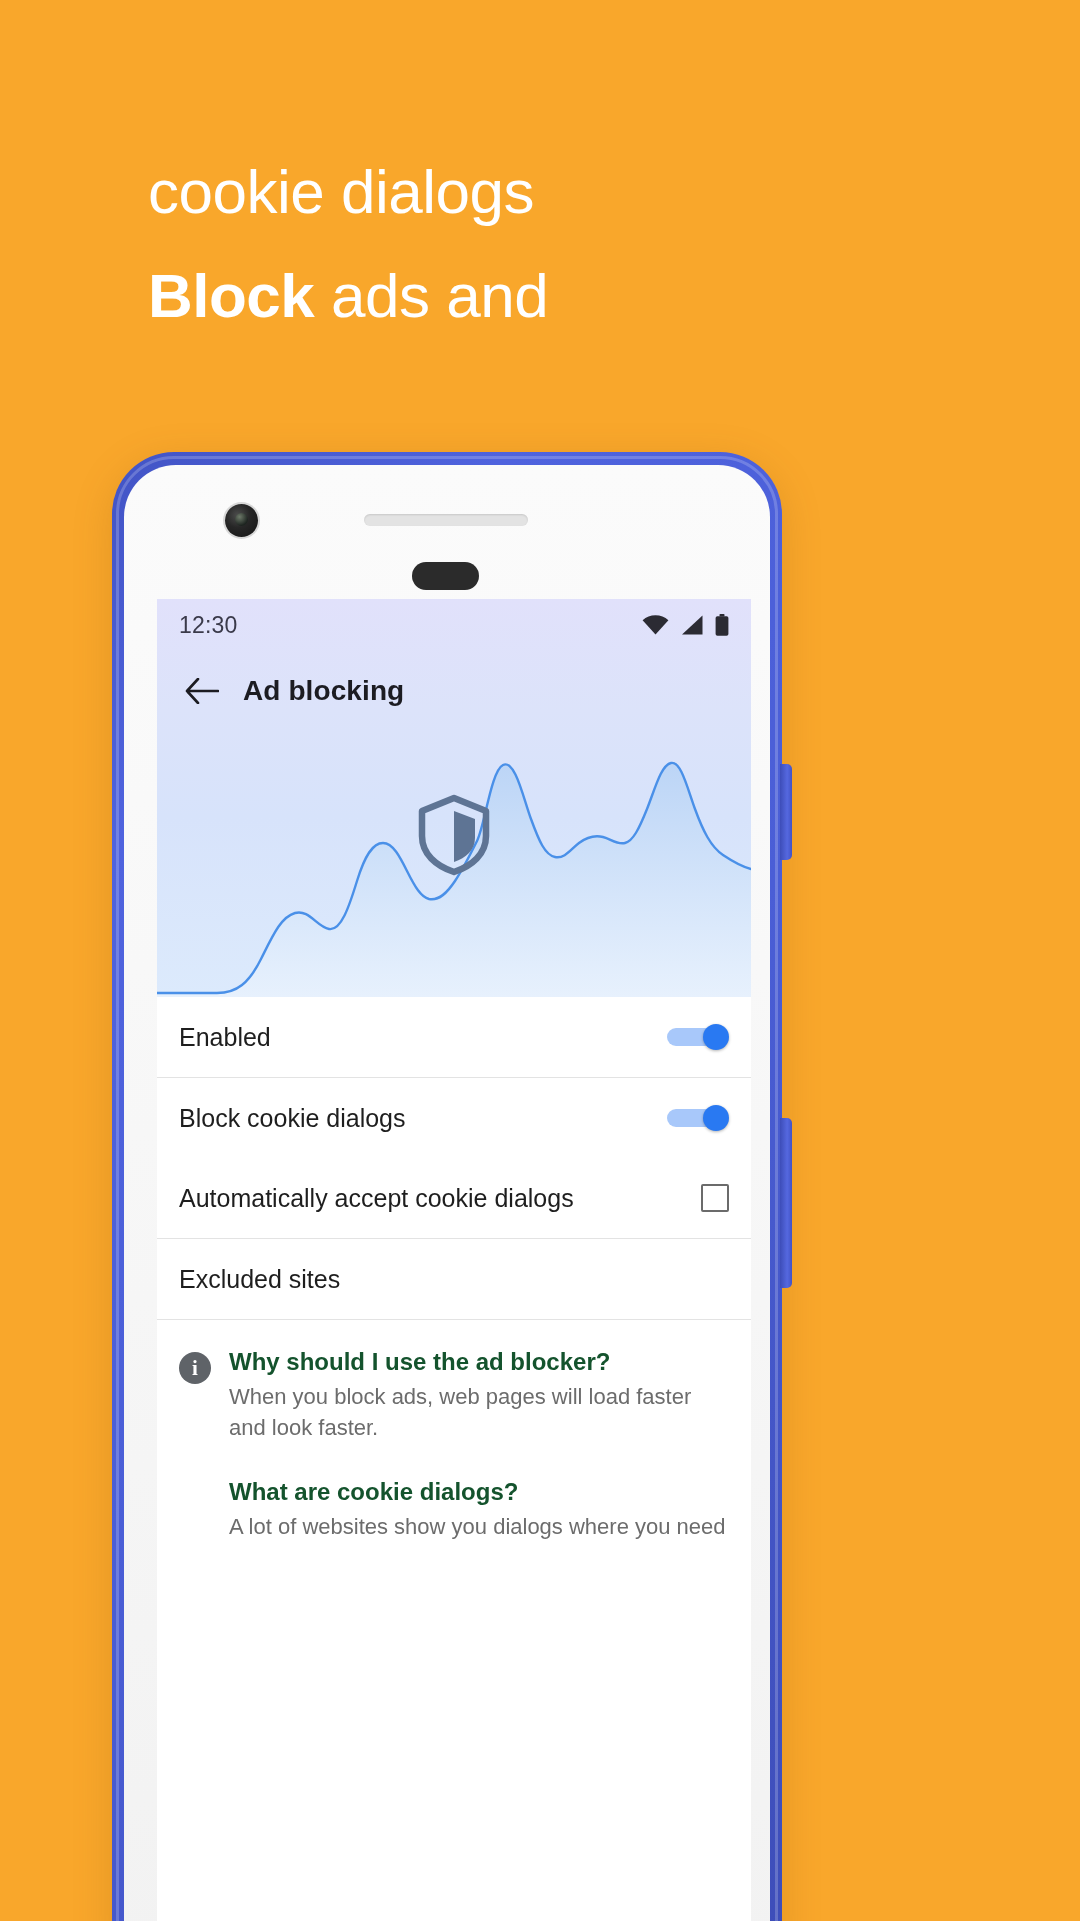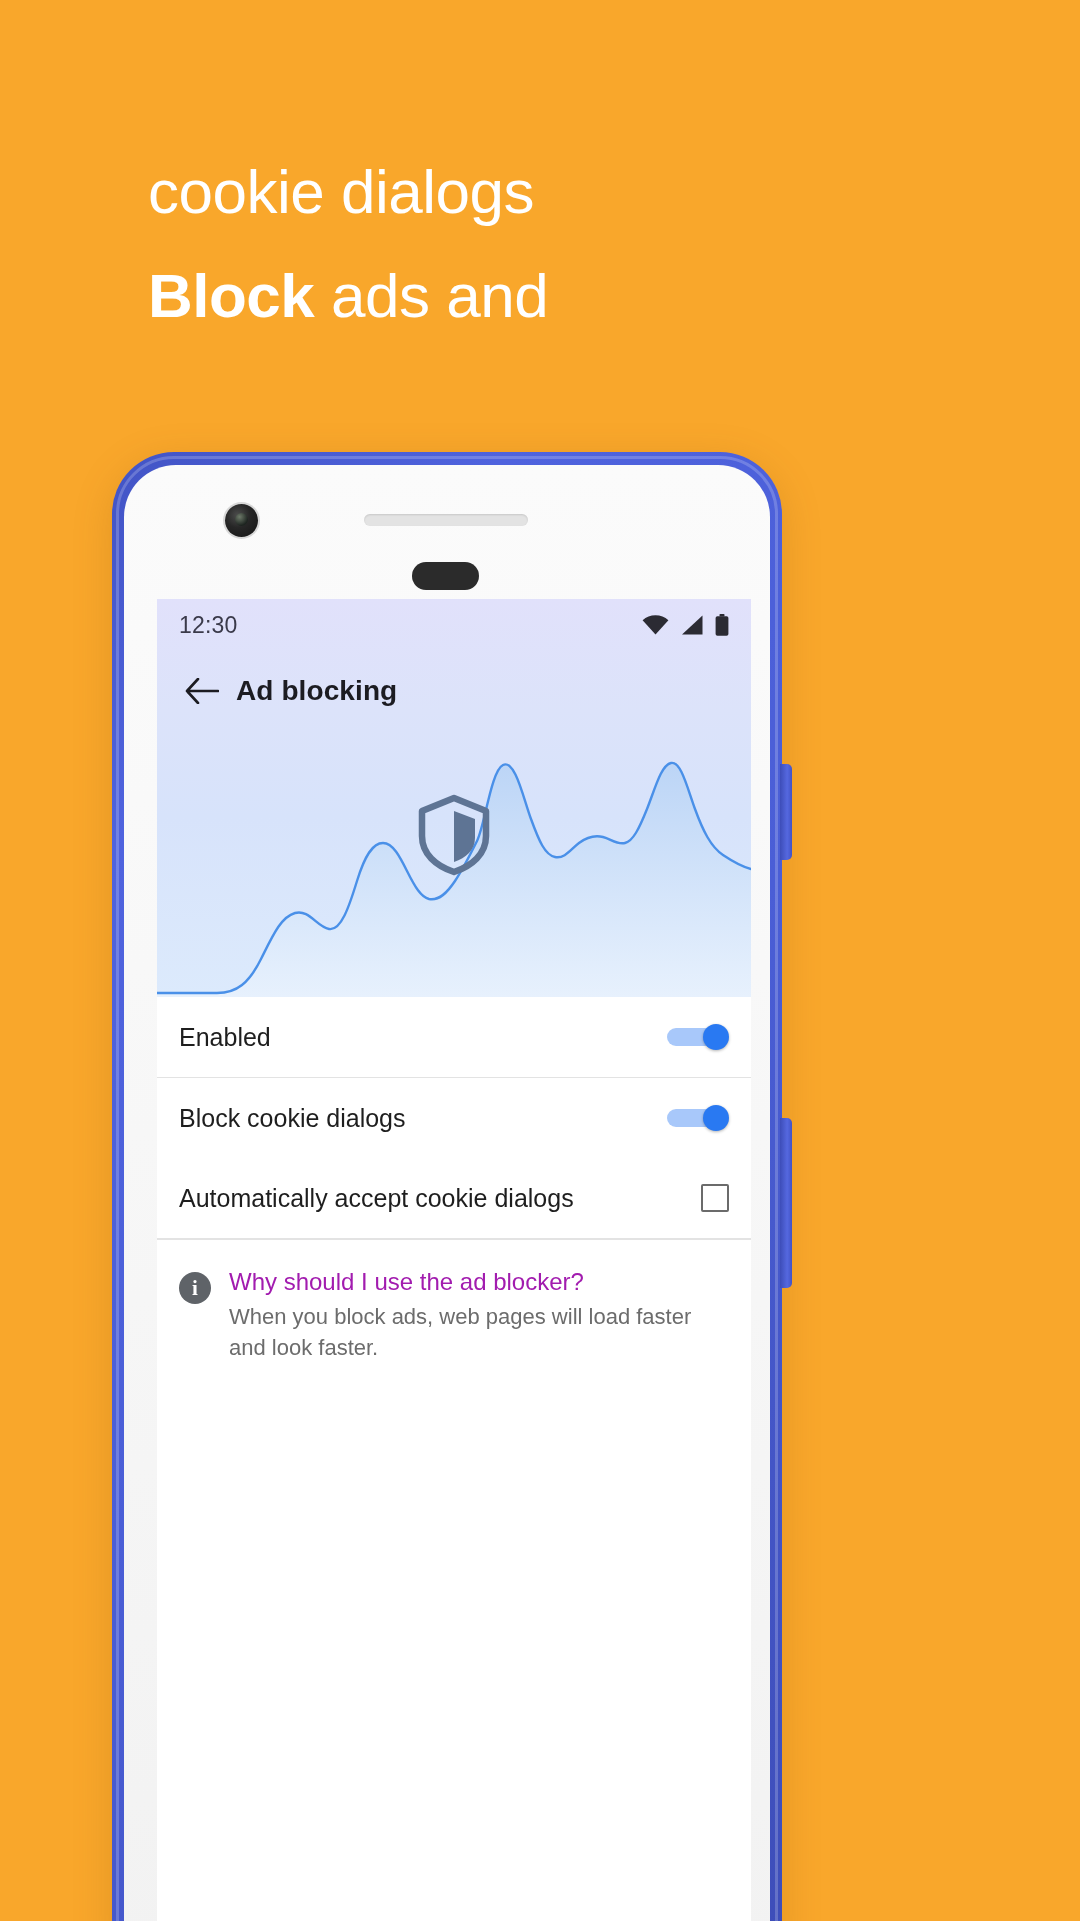--- a/index.html
+++ b/index.html
@@ -164,21 +164,21 @@
     align-items: center;
     padding-left: 22px;
     z-index: 4;
   }
   .back-btn {
     width: 46px; height: 46px;
     display: flex; align-items: center; justify-content: center;
     cursor: pointer;
   }
   .app-title {
-    margin-left: 11px;
+    margin-left: 18px;
     font-size: 28px;
     color: #1C1C22;
     font-weight: 700;
     letter-spacing: 0.1px;
   }
 
   
   .chart-area {
     position: absolute;
     left: 0;
@@ -281,22 +281,22 @@
     display: flex;
     align-items: center;
     justify-content: center;
     flex: none;
     margin-top: 4px;
     font-family: "Liberation Serif", serif;
   }
   .info-body { flex: 1; }
   .faq-q {
     font-size: 24px;
-    color: #a21caf;
-    font-weight: 400;
+    color: #14532d;
+    font-weight: 700;
     margin-bottom: 5px;
   }
   .faq-a {
     font-size: 22px;
     color: #6C6C6C;
     line-height: 31px;
     font-weight: 400;
   }
   .faq-block + .faq-block { margin-top: 35px; }
 
@@ -431,27 +431,36 @@
             <span class="knob"></span>
           </span>
         </div>
         <div class="row">
           <span class="row-label">Automatically accept cookie dialogs</span>
           <span class="checkbox"></span>
         </div>
       </div>
       <div class="group-divider"></div>
 
+      <div class="list-group">
+        <div class="row">
+          <span class="row-label">Excluded sites</span>
+        </div>
+      </div>
       <div class="group-divider"></div>
 
       <div class="info-section">
         <div class="info-icon">i</div>
         <div class="info-body">
           <div class="faq-block">
             <div class="faq-q">Why should I use the ad blocker?</div>
             <div class="faq-a">When you block ads, web pages will load faster and look faster.</div>
           </div>
+          <div class="faq-block">
+            <div class="faq-q">What are cookie dialogs?</div>
+            <div class="faq-a">A lot of websites show you dialogs where you need</div>
+          </div>
         </div>
       </div>
 
     </div>
   </div>
 </div>
 
 </body></html>

